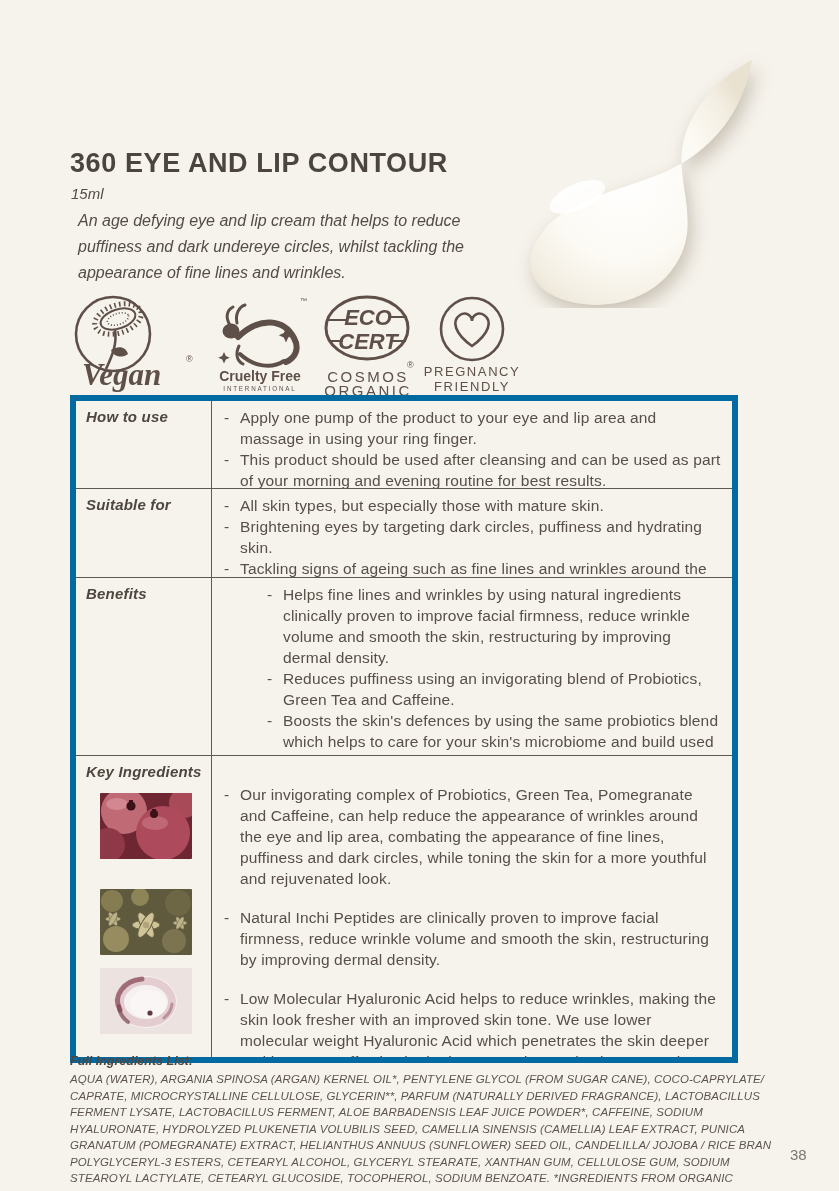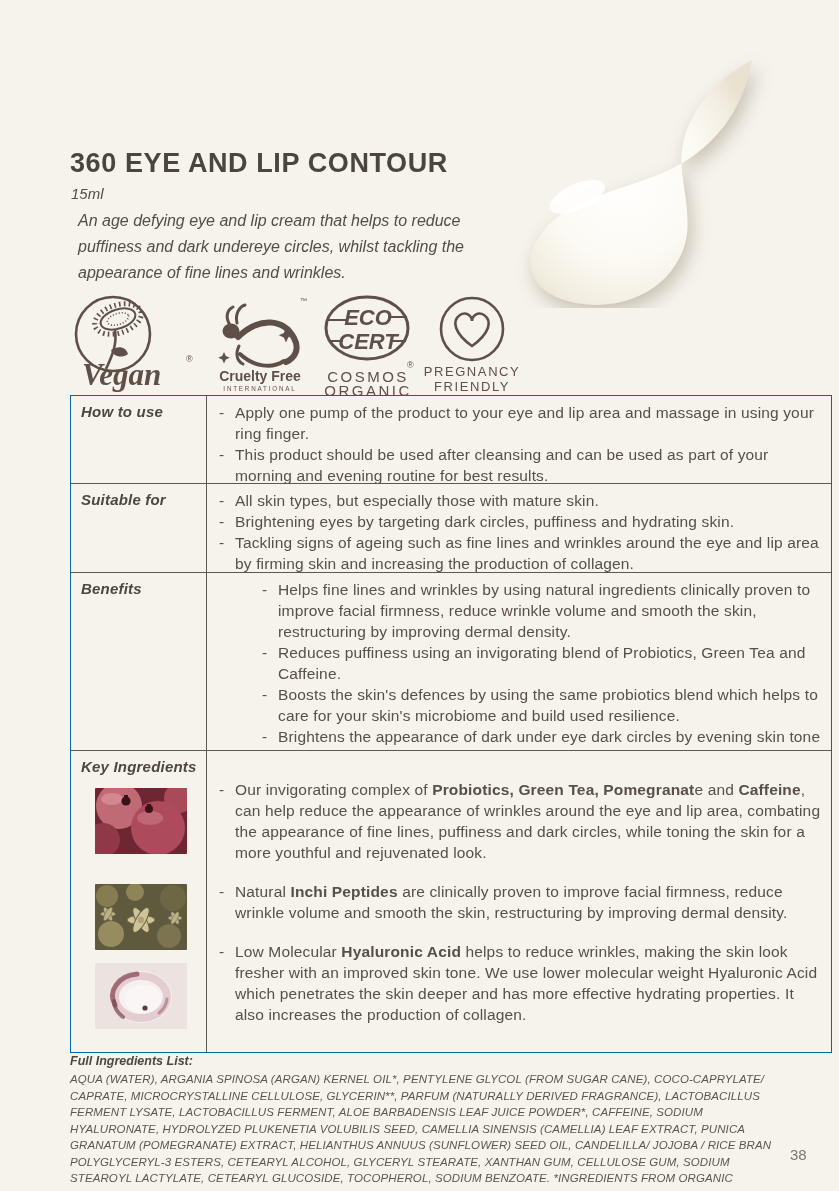--- a/index.html
+++ b/index.html
@@ -24,33 +24,33 @@
 
   
   .logos{position:absolute;top:292px;left:72px;width:450px;height:102px;}
   .logo{position:absolute;top:0;}
   .logo.vegan{left:0;}
   .logo.cruelty{left:138px;}
   .logo.eco{left:250px;}
   .logo.preg{left:348px;}
 
   
-  .itable{position:absolute;top:395px;left:70px;width:762px;border:1px solid #0369a1;
+  .itable{position:absolute;top:395px;left:70px;width:668px;border:6px solid #0369a1;
           box-sizing:border-box;background:transparent;}
   .trow{display:flex;border-bottom:1px solid #5f5852;box-sizing:border-box;overflow:hidden;}
   .trow:last-child{border-bottom:none;}
   .tlabel{width:136px;flex:0 0 136px;border-right:1px solid #5f5852;box-sizing:border-box;
           padding:7px 8px 6px 10px;}
   .tlabel .lab{font-style:italic;font-weight:bold;font-size:15px;color:#4e463f;letter-spacing:.2px;}
   .tcontent{flex:1;padding:6px 10px 4px 12px;font-size:15.5px;line-height:21px;
             letter-spacing:.15px;color:#574f48;box-sizing:border-box;}
   .bullet{display:flex;}
   .dash{flex:0 0 16px;}
   .btext{flex:1;}
-  .btext .bold{font-weight:bold;text-align:center;}
+  .btext .bold{font-weight:normal;text-align:center;}
   .trow.ki .tcontent{padding-top:28px;}
   .trow.ki .bullet{margin-bottom:18px;}
   .ki-img{display:block;margin-left:14px;border-radius:1px;}
   .ki-img.first{margin-top:12px;}
   .ki-img.mid{margin-top:30px;}
   .ki-img.last{margin-top:13px;}
 
   
   .fil{position:absolute;top:1054px;left:70px;width:708px;}
   .fil-title{font-style:italic;font-weight:bold;font-size:12.5px;color:#4e463f;margin-bottom:3px;}

